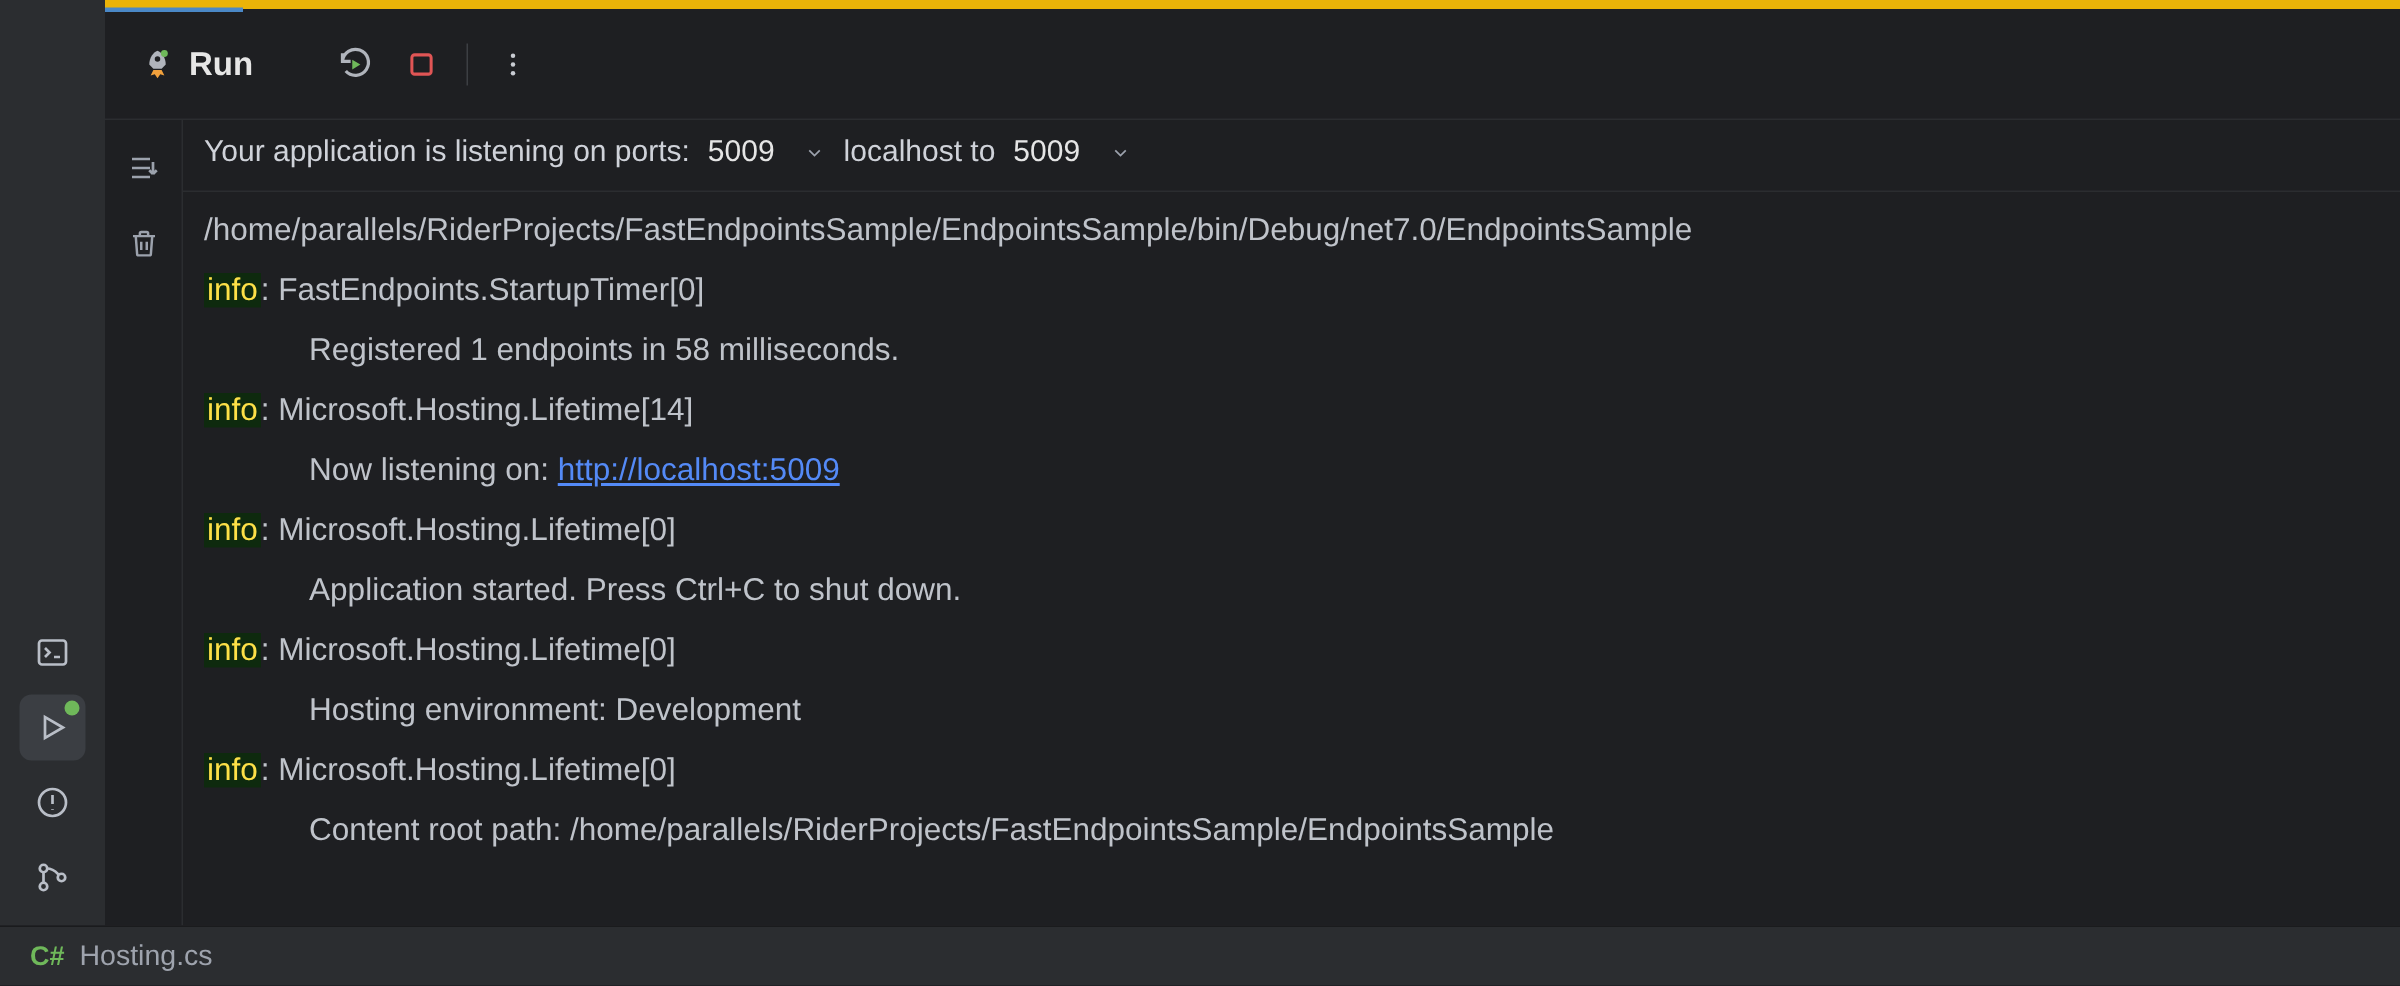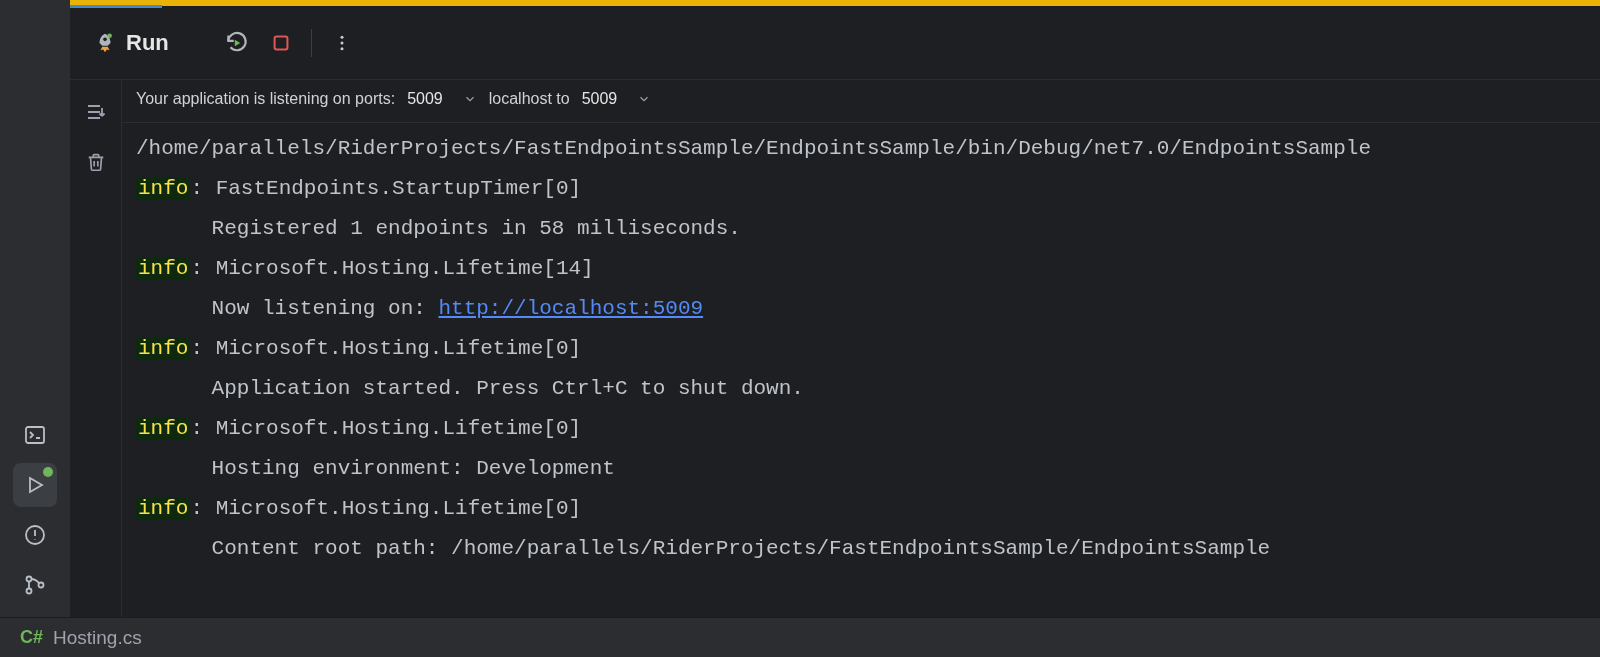--- a/index.html
+++ b/index.html
@@ -125,36 +125,36 @@
     flex: 1;
     display: flex;
     flex-direction: column;
     min-width: 0;
   }
   .ports-bar {
     padding: 10px 14px 14px 14px;
     display: flex;
     align-items: center;
     gap: 12px;
-    font-size: 16px;
+    font-size: 20px;
     color: #cfd2d9;
     border-bottom: 1px solid #2b2d30;
     flex-wrap: wrap;
   }
   .port-link {
     color: #e5e5e5;
     cursor: pointer;
     display: inline-flex;
     align-items: center;
     gap: 20px;
   }
   .chev-down { display:inline-block; }
   .console {
     flex: 1;
-    font-family: Liberation Mono, monospace;
+    font-family: Liberation Sans, sans-serif;
     font-size: 21px;
     line-height: 40px;
     padding: 6px 14px 10px 14px;
     white-space: pre;
     color: #bfc3ca;
     overflow: hidden;
   }
   .log-info {
     color: #fde047;
     background: #0e2a0e;

